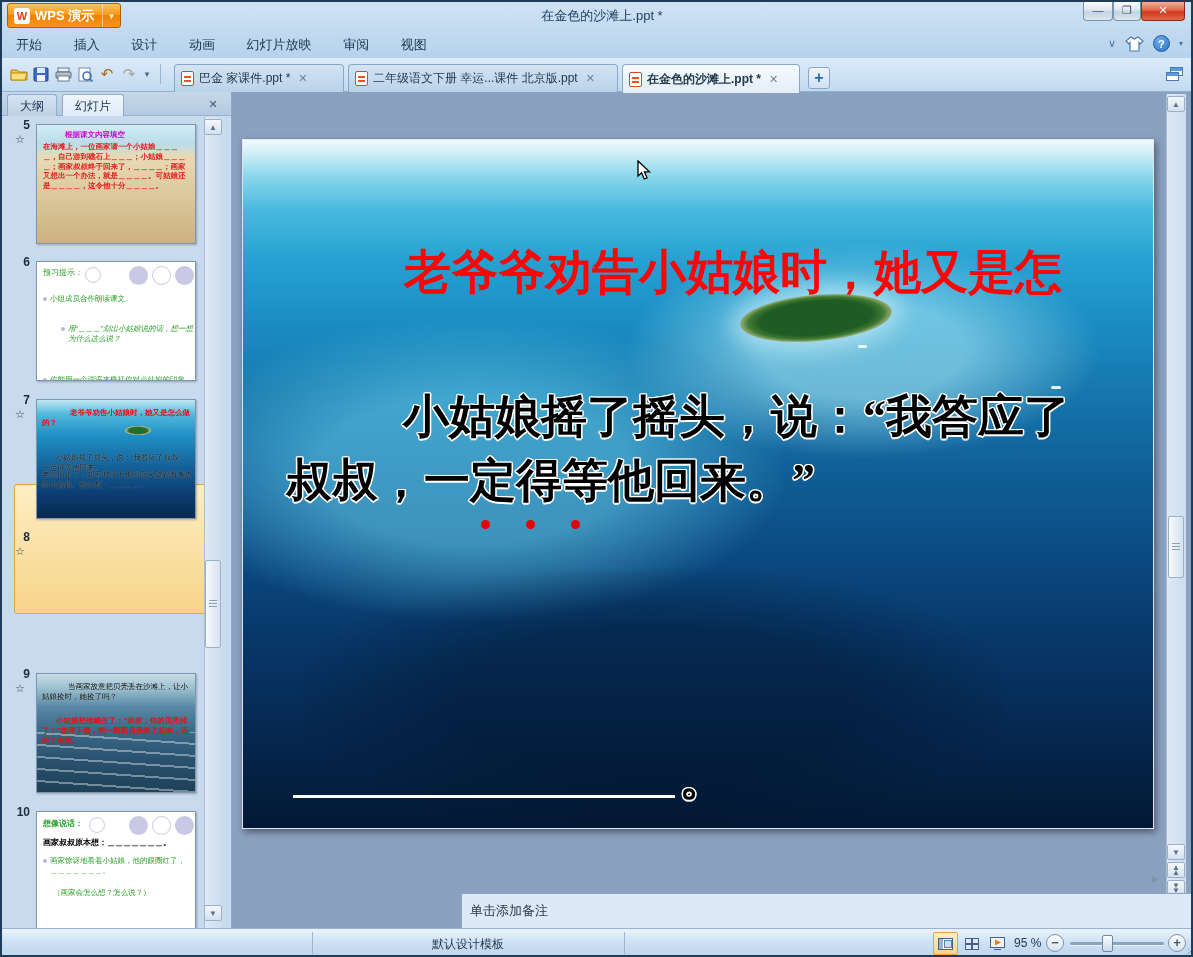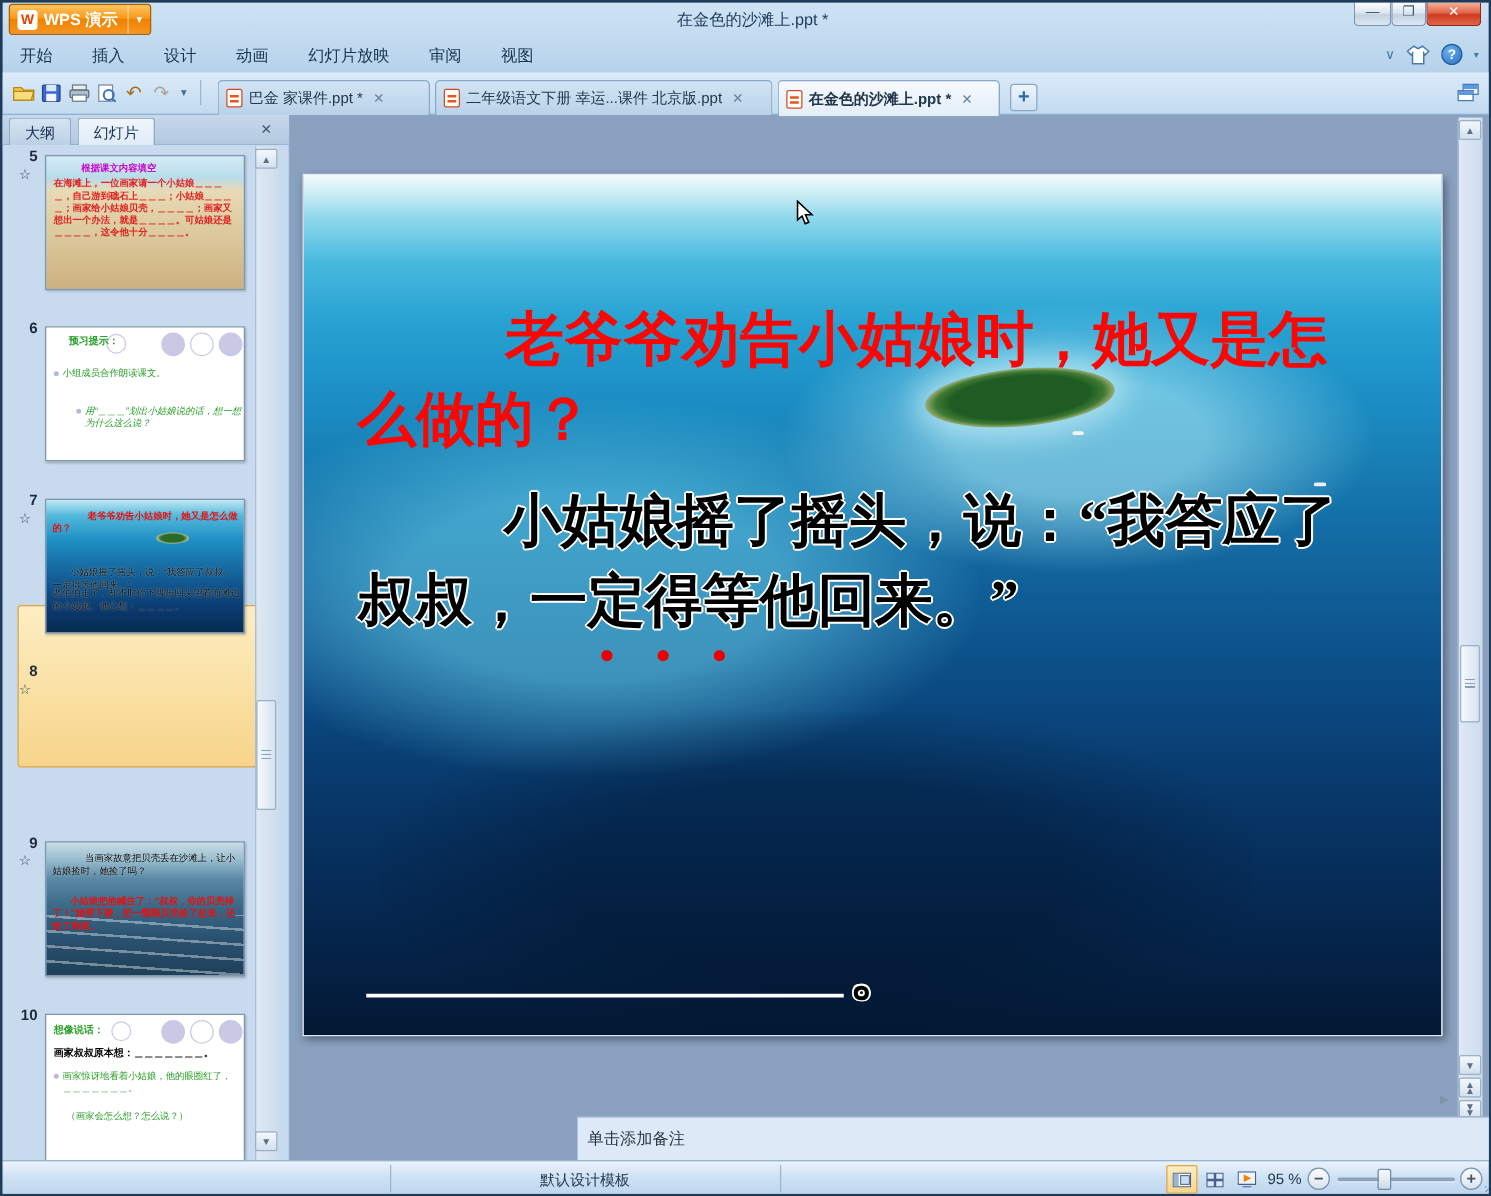--- a/index.html
+++ b/index.html
@@ -45,21 +45,21 @@
   .cascico b.front{left:0;top:5px;width:13px;height:9px;background:linear-gradient(180deg,#5a9ae0 0 3px,#fff 3px);}
   
   #panel{left:0;top:90px;width:230px;height:836px;background:#c8daee;border-right:1px solid #8fa8c6;}
   #ptabs{left:0;top:0;width:229px;height:24px;background:linear-gradient(180deg,#c6d8ea 0,#b4c9e0 100%);border-bottom:1px solid #98b4d2;}
   .ptab{position:absolute;top:2px;height:22px;padding:0 12px;font-size:12px;color:#1a3050;line-height:22px;
      border:1px solid #90acc8;border-bottom:none;border-radius:3px 3px 0 0;background:linear-gradient(180deg,#d5e4f2 0,#bcd0e4 100%);}
   .ptab.active{background:linear-gradient(180deg,#f0f6fc 0,#dfecf8 100%);}
   #pclose{left:203px;top:4px;width:16px;height:16px;color:#44596e;font-size:11px;font-weight:bold;text-align:center;line-height:16px;}
   .snum{width:22px;text-align:right;font-size:12px;font-weight:bold;color:#1c2c3c;left:6px;}
   .sstar{left:13px;width:16px;font-size:11px;color:#3c4c5c;}
-  .thumb{left:34px;width:160px;height:108px;background:#fff;border:1px solid #7e96ae;overflow:hidden;box-shadow:1px 1px 2px rgba(0,0,0,.25);}
+  .thumb{left:34px;width:160px;height:120px;background:#fff;border:1px solid #7e96ae;overflow:hidden;box-shadow:1px 1px 2px rgba(0,0,0,.25);}
   #sel7{left:12px;top:392px;width:192px;height:130px;background:linear-gradient(180deg,#fdeec2 0,#f7d48a 100%);border:1px solid #e0a838;border-radius:3px;}
   .tinytxt{position:absolute;font-size:7.5px;line-height:1.3;}
   .grn{color:#2aa02a;}
   .bul{position:relative;padding-left:7px;}
   .bul:before{content:"";position:absolute;left:0;top:3px;width:4px;height:4px;border-radius:50%;background:#b8b8dc;}
   .circ{position:absolute;border-radius:50%;}
   .cfill{background:#c9c9e6;}
   .cline{border:1px solid #c9c9e6;background:#fff;}
   
   .sbtrack{background:linear-gradient(90deg,#dfe9f5 0,#cddcec 100%);border-left:1px solid #aabfd6;}
@@ -185,30 +185,30 @@
     <div id="ptabs" class="ab">
       <span class="ptab" style="left:5px;">大纲</span>
       <span class="ptab active" style="left:60px;">幻灯片</span>
       <span id="pclose" class="ab">✕</span>
     </div>
 
     <div class="snum ab" style="top:26px;">5</div>
     <div class="sstar ab" style="top:41px;">☆</div>
     <div class="thumb ab" style="top:32px;background:linear-gradient(180deg,#d4ecf4 0%,#b8dcea 16%,#e8dab6 26%,#ddcb9f 55%,#ccb180 100%);">
       <div class="tinytxt" style="left:28px;top:5px;color:#cc00cc;font-weight:bold;">根据课文内容填空</div>
-      <div class="tinytxt" style="left:6px;top:17px;width:148px;color:#e02020;font-weight:bold;">在海滩上，一位画家请一个小姑娘＿＿＿＿，自己游到礁石上＿＿＿；小姑娘＿＿＿＿；画家给小姑娘贝壳，＿＿＿＿；画家又想出一个办法，就是＿＿＿＿。可姑娘还是＿＿＿＿，这令他十分＿＿＿＿。</div>
+      <div class="tinytxt" style="left:6px;top:17px;width:148px;color:#e02020;font-weight:bold;">在海滩上，一位画家请一个小姑娘＿＿＿＿，自己游到礁石上＿＿＿；小姑娘＿＿＿＿；画家叔叔终于回来了，＿＿＿＿；画家又想出一个办法，就是＿＿＿＿。可姑娘还是＿＿＿＿，这令他十分＿＿＿＿。</div>
     </div>
 
     <div class="snum ab" style="top:163px;">6</div>
     <div class="thumb ab" style="top:169px;">
       <span class="circ cline" style="left:48px;top:5px;width:16px;height:16px;"></span>
       <span class="circ cfill" style="left:92px;top:4px;width:19px;height:19px;"></span>
       <span class="circ cline" style="left:115px;top:4px;width:19px;height:19px;"></span>
       <span class="circ cfill" style="left:138px;top:4px;width:19px;height:19px;"></span>
-      <div class="tinytxt grn" style="left:6px;top:6px;font-weight:bold;font-size:8px;margin-left:12px;">预习提示：</div>
+      <div class="tinytxt grn" style="left:6px;top:6px;font-weight:normal;font-size:8px;">预习提示：</div>
       <div class="tinytxt grn bul" style="left:6px;top:32px;width:148px;">小组成员合作朗读课文。</div>
       <div class="tinytxt grn bul" style="left:24px;top:52px;width:148px;font-style:italic;">用“＿＿＿”划出小姑娘说的话，想一想：她为什么这么说？</div>
       <div class="tinytxt grn bul" style="left:6px;top:84px;width:148px;">你能用一个词语来概括你对小姑娘的印象吗？</div>
     </div>
 
     <div id="sel7" class="ab"></div>
     <div class="snum ab" style="top:301px;">7</div>
     <div class="sstar ab" style="top:316px;">☆</div>
     <div class="thumb ab" style="top:307px;background:linear-gradient(180deg,#bfe8f2 0%,#52b8dc 12%,#1f90c4 30%,#14649c 55%,#0b3c72 80%,#072a52 100%);">
       <span class="circ" style="left:88px;top:26px;width:26px;height:9px;background:radial-gradient(ellipse,#2a6b2a 0 50%,#e3d8a8 75%,rgba(227,216,168,0) 100%);"></span>
@@ -255,21 +255,20 @@
       <div class="ab lagoon" style="left:60px;top:430px;width:700px;height:260px;background:radial-gradient(ellipse at 50% 50%,rgba(0,15,35,.35) 0 40%,rgba(0,15,35,0) 75%);"></div>
 
       <div class="ab" style="left:497px;top:155px;width:152px;height:46px;border-radius:50%;transform:rotate(-5deg);
            background:radial-gradient(ellipse at 50% 50%,#1f5c23 0 52%,#3f7a33 63%,#d9cf9f 76%,#eae2bd 86%,rgba(234,226,189,0) 100%);
            box-shadow:0 0 22px 10px rgba(215,245,252,.55);"></div>
       <span class="ab" style="left:615px;top:205px;width:9px;height:3px;border-radius:2px;background:#f0f6f8;"></span>
       <span class="ab" style="left:808px;top:246px;width:10px;height:3px;border-radius:2px;background:#e8f2f6;"></span>
 
       <div class="ab redtxt" style="left:43px;top:100px;width:860px;font-size:47px;line-height:64px;">
         <div style="padding-left:118px;">老爷爷劝告小姑娘时，她又是怎</div>
-        <div>么做的？</div>
       </div>
 
       <div class="ab outl" style="left:43px;top:245px;width:860px;font-size:46px;line-height:64px;color:#000;font-weight:bold;">
         <div style="padding-left:117px;">小姑娘摇了摇头，说：“我答应了</div>
         <div>叔叔，一定得等他回来。”</div>
       </div>
 
       <div class="ab" style="left:238px;top:380px;display:flex;gap:36px;">
         <span class="dot"></span>
           <span class="dot"></span>

